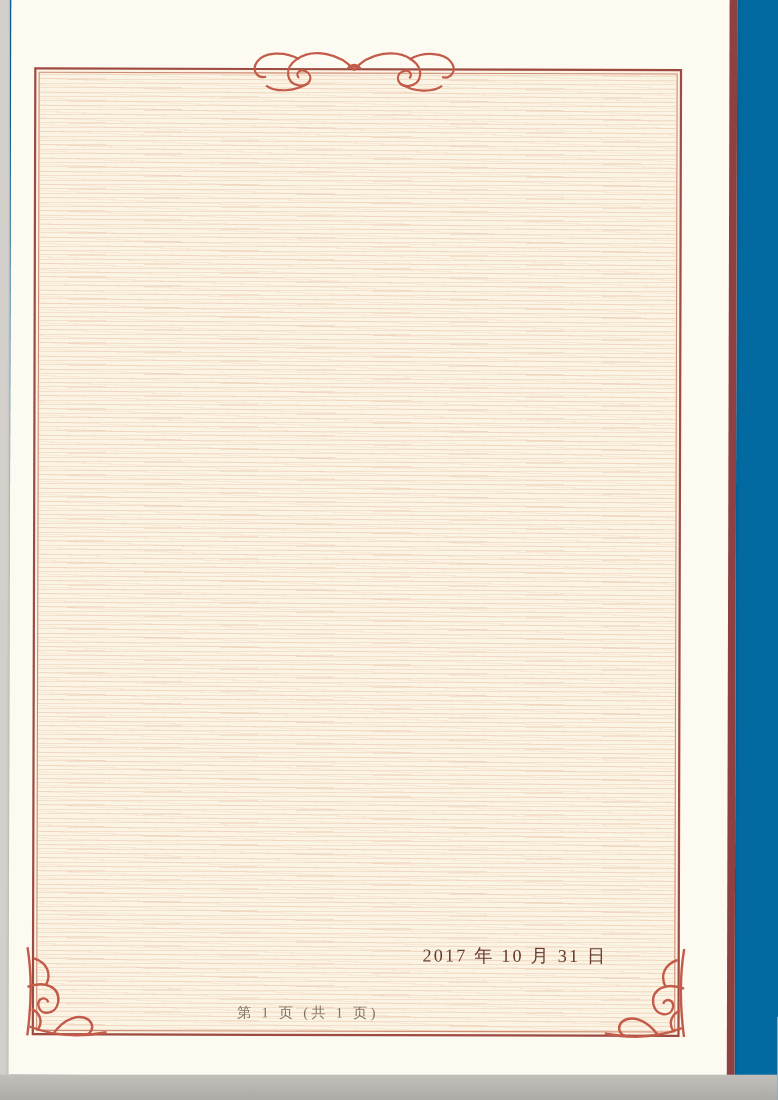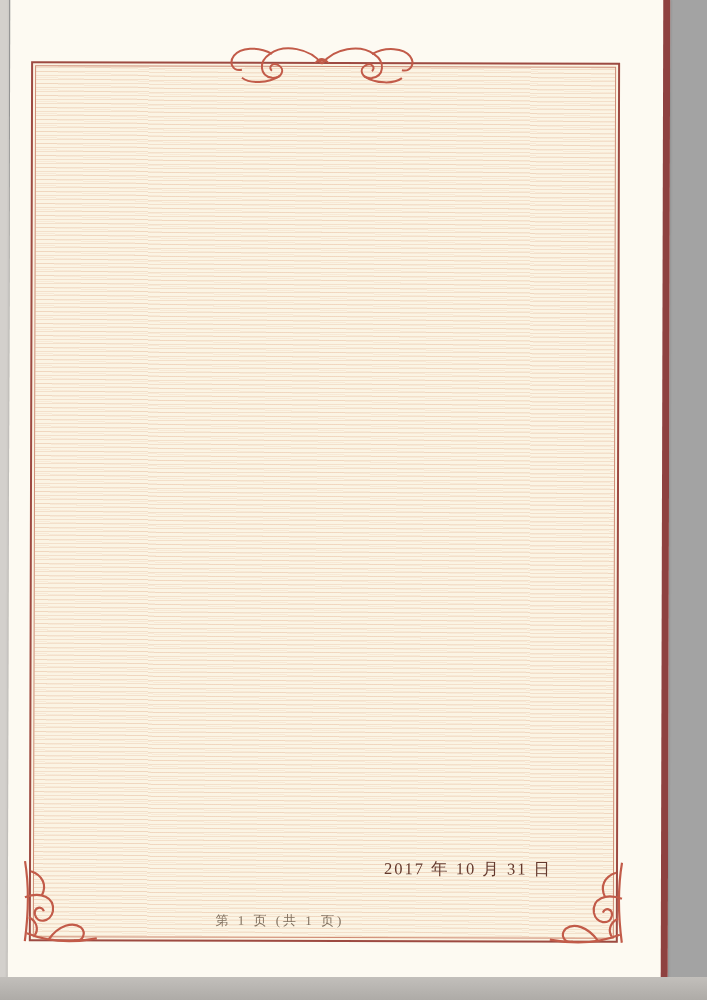--- a/index.html
+++ b/index.html
@@ -1,17 +1,17 @@
 <!DOCTYPE html>
 <html><head>
 <meta charset="utf-8">
 <style>
   html,body{margin:0;padding:0;}
   body{background:#f2f2f3;font-family:"Liberation Serif","DejaVu Serif",serif;}
-  .screen{position:relative;width:707px;height:1000px;overflow:hidden;background:#a3a3a3;}
+  .screen{position:relative;width:707px;height:1000px;overflow:hidden;background:#0369a1;}
 
   .scan-left{position:absolute;left:0;top:0;width:9px;height:978px;background:#d3d0cc;}
   .scan-bottom{position:absolute;left:0;top:977px;width:707px;height:23px;
     background:linear-gradient(180deg,#c2bfbb,#aeaba7);}
 
   .page{position:absolute;left:9px;top:-4px;width:653px;height:982px;background:#fdfaf2;
     border-right:7px solid #8e4140;box-shadow:0 2px 3px rgba(0,0,0,.25);
     transform:rotate(0.15deg);transform-origin:50% 50%;}
 
   

